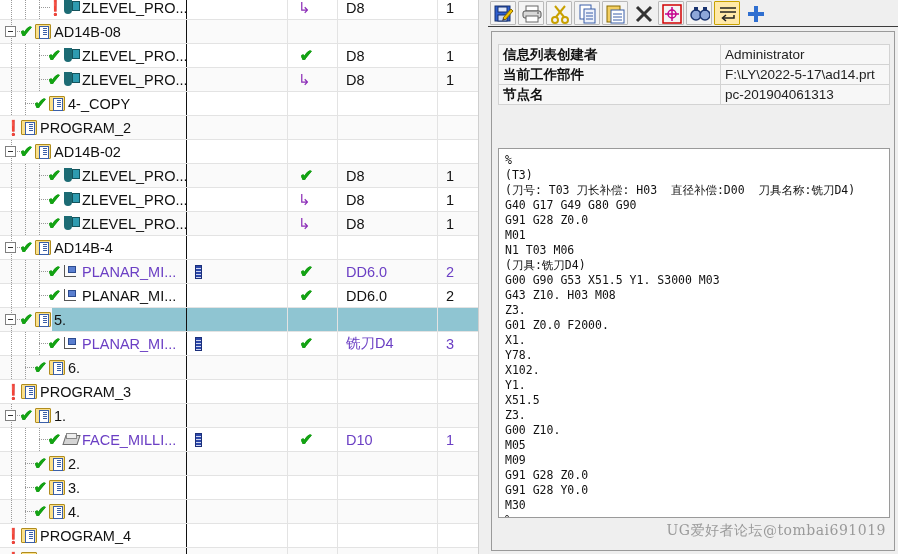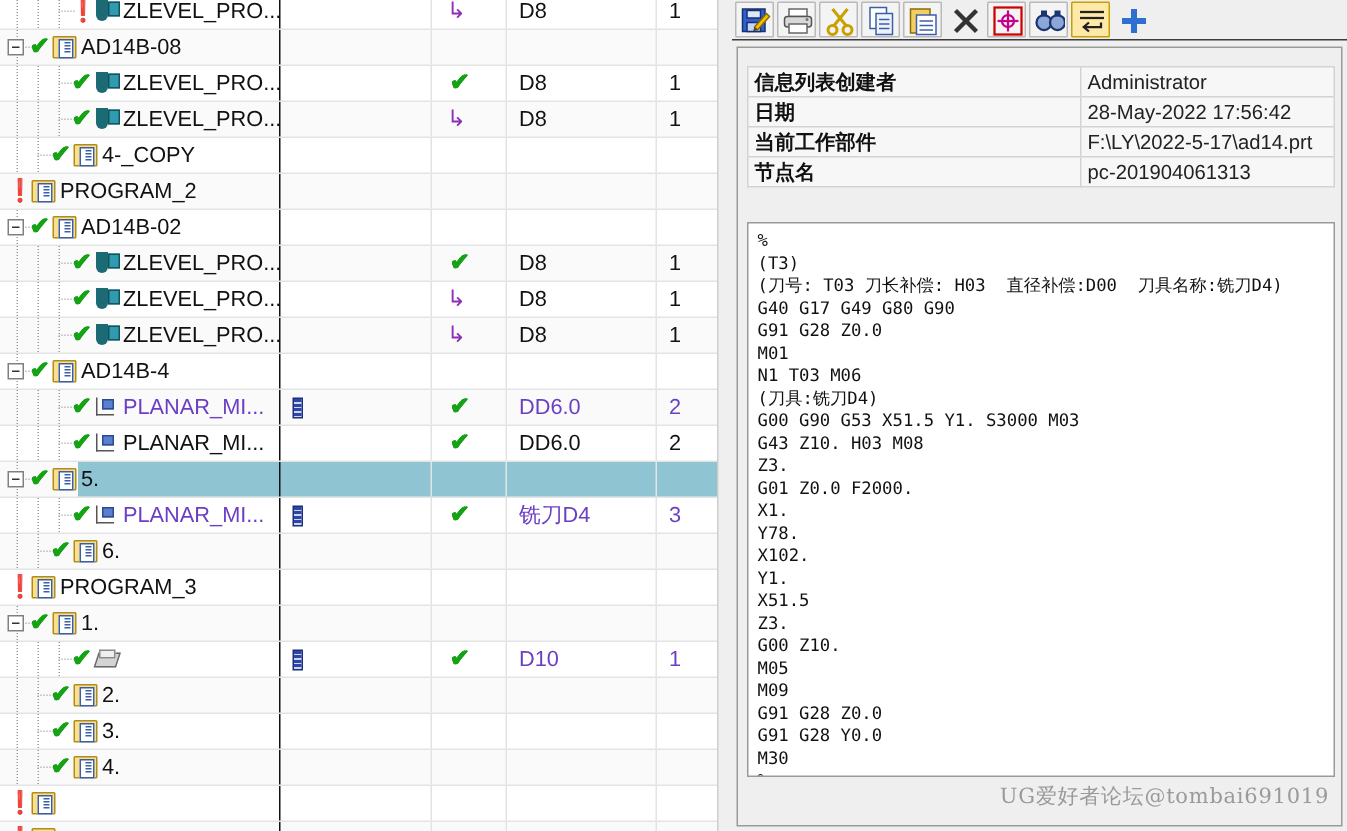--- a/index.html
+++ b/index.html
@@ -437,20 +437,21 @@
           <div class="colline " style="left: 337px;"></div>
           <div class="colline " style="left: 437px;"></div>
         </div>
         <div class="trow">
           <div class="guide-v" style="left: 11px;"></div>
           <div class="guide-v" style="left: 25px;"></div>
           <div class="guide-v" style="left: 39px;"></div>
           <div class="guide-h" style="left: 39px; width: 11px;"></div>
           <div class="gl check-green" style="left: 46px;">✔</div>
           <div class="ico ico-face" style="left: 63px;"></div>
+          <div class="label purple" style="left: 82px;">FACE_MILLI...</div>
           <div class="colline main" style="left: 186px;"></div>
           <div class="colline " style="left: 287px;"></div>
           <div class="colline " style="left: 337px;"></div>
           <div class="colline " style="left: 437px;"></div>
           <div class="geom-glyph" style="left: 195px;"></div>
           <div class="gl check-green" style="left: 298px; top: 3px;">✔</div>
           <div class="label purple" style="left: 346px;">D10</div>
           <div class="label purple" style="left: 446px;">1</div>
         </div>
         <div class="trow alt">
@@ -485,20 +486,21 @@
           <div class="ico ico-folder" style="left: 49px;"></div>
           <div class="label dark" style="left: 68px;">4.</div>
           <div class="colline main" style="left: 186px;"></div>
           <div class="colline " style="left: 287px;"></div>
           <div class="colline " style="left: 337px;"></div>
           <div class="colline " style="left: 437px;"></div>
         </div>
         <div class="trow">
           <div class="gl warn-yellow" style="left: 4px;">❗</div>
           <div class="ico ico-folder" style="left: 21px;"></div>
+          <div class="label dark" style="left: 40px;">PROGRAM_4</div>
           <div class="colline main" style="left: 186px;"></div>
           <div class="colline " style="left: 287px;"></div>
           <div class="colline " style="left: 337px;"></div>
           <div class="colline " style="left: 437px;"></div>
         </div>
         <div class="trow alt">
           <div class="gl warn-yellow" style="left: 4px;">❗</div>
           <div class="ico ico-folder" style="left: 21px;"></div>
           <div class="label dark" style="left: 40px;"></div>
           <div class="colline main" style="left: 186px;"></div>
@@ -603,24 +605,20 @@
         </svg>
       </div>
     </div>
 
     <div id="info-body">
       <table id="info-table">
         <tbody id="info-table-body">
             <tr>
               <td class="k">信息列表创建者</td>
               <td class="v">Administrator</td>
-            </tr>
-            <tr>
-              <td class="k">日期</td>
-              <td class="v">28-May-2022 17:56:42</td>
             </tr>
             <tr>
               <td class="k">当前工作部件</td>
               <td class="v">F:\LY\2022-5-17\ad14.prt</td>
             </tr>
             <tr>
               <td class="k">节点名</td>
               <td class="v">pc-201904061313</td>
             </tr>
           </tbody>

